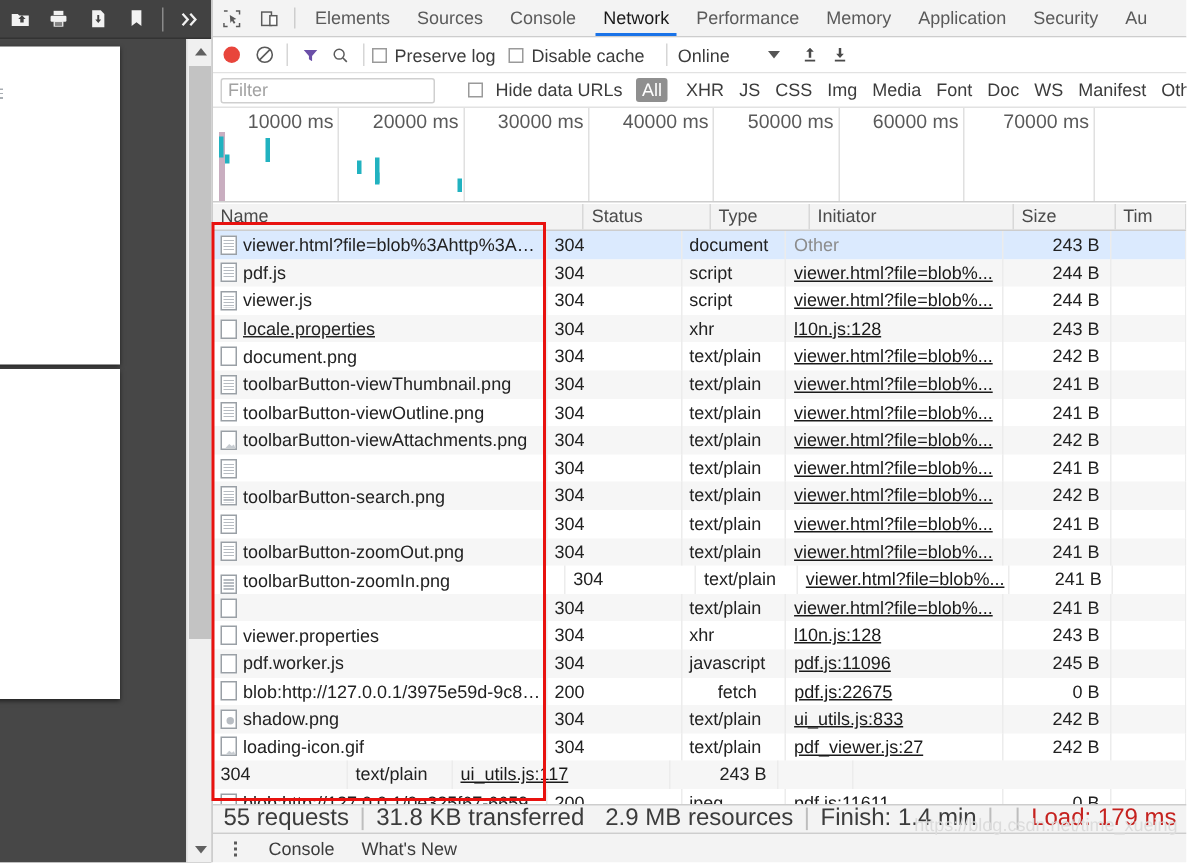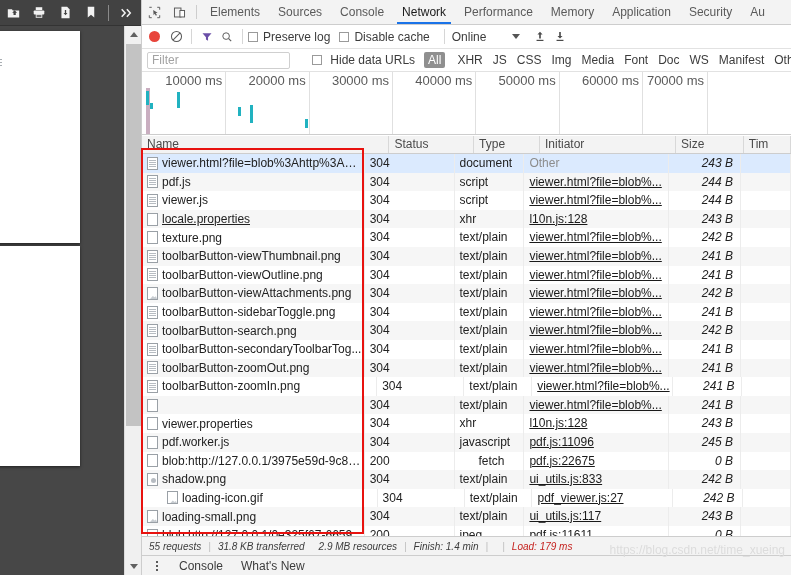--- a/index.html
+++ b/index.html
@@ -84,38 +84,38 @@
   #table-wrap { position: absolute; left: 0; top: 136px; right: 0; bottom: 39px; overflow: hidden; }
   #thead { display: flex; height: 18px; background: #f3f3f3; border-bottom: 1px solid #cdcdcd; }
   #thead .th { font-size: 12px; color: #4a4a4a; padding-left: 5px; border-right: 1px solid #d8d8d8;
     overflow: hidden; white-space: nowrap; cursor: pointer; line-height: 17px; }
   .row { display: flex; height: 18.6px; align-items: center; font-size: 12px; color: #222; }
   .row.odd { background: #f6f6f6; }
   .row.sel { background: #dbeafe; }
   .cell { padding-left: 5px; overflow: hidden; white-space: nowrap; text-overflow: ellipsis; border-right: 1px solid #ececec; height: 18.6px; line-height: 18px; }
   .c-name { display: flex; align-items: center; gap: 4px; }
   .c-name .fname { overflow: hidden; white-space: nowrap; text-overflow: ellipsis; }
-  .c-size { text-align: right; padding-right: 7px; padding-left: 0; font-style: italic; }
+  .c-size { text-align: right; padding-right: 7px; padding-left: 0; }
   .ini-link { color: #1a1a1a; text-decoration: underline; cursor: pointer; }
   .ini-other { color: #8c8c8c; }
   .fileicon { flex: 0 0 11px; width: 11px; height: 13px; border: 1px solid #9aa0a6; background: #fff; position: relative; }
   .fileicon.doc::after { content: ""; position: absolute; left: 1px; top: 2px; right: 1px; height: 8px;
     background: repeating-linear-gradient(to bottom, #b7bcc2 0 1px, transparent 1px 2px); }
   .fileicon.img::after { content: ""; position: absolute; left: 2px; top: 7px; width: 7px; height: 4px;
     background: #c7ccd1; clip-path: polygon(0 100%, 40% 25%, 65% 60%, 85% 35%, 100% 100%); }
   .fileicon.dot::after { content: ""; position: absolute; left: 3px; top: 4px; width: 5px; height: 5px;
     border-radius: 50%; background: #b7bcc2; }
 
   
   #annot-box { position: absolute; left: 141px; top: 148px; width: 223px; height: 386px;
     border: 2px solid #e8120f; pointer-events: none; z-index: 20; }
 
   
   #statusbar { position: absolute; left: 0; right: 0; bottom: 20px; height: 19px; display: flex; align-items: center;
-    border-top: 1px solid #cdcdcd; background: #f3f3f3; padding-left: 7px; font-size: 10px; color: #3c3c3c; font-style: italic; }
+    border-top: 1px solid #cdcdcd; background: #f3f3f3; padding-left: 7px; font-size: 16px; color: #3c3c3c; }
   .sb-item { white-space: nowrap; }
   .sb-dot-sep { color: #bdbdbd; margin: 0 7px; }
   .sb-dcl { color: #1a56c4; }
   .sb-load { color: #c5221f; }
 
   
   #drawer { position: absolute; left: 0; right: 0; bottom: 0; height: 20px; display: flex; align-items: center;
     border-top: 1px solid #cdcdcd; background: #f3f3f3; padding-left: 8px; }
   .kebab { width: 14px; display: flex; flex-direction: column; align-items: center; gap: 2px; cursor: pointer; margin-right: 6px; }
   .kebab i { width: 2px; height: 2px; background: #5a5a5a; display: block; }
@@ -303,21 +303,21 @@
         </div>
         <div class="ov-tick" style="left: 333.333px;">
           <span>40000 ms</span>
         </div>
         <div class="ov-tick" style="left: 416.667px;">
           <span>50000 ms</span>
         </div>
         <div class="ov-tick" style="left: 500px;">
           <span>60000 ms</span>
         </div>
-        <div class="ov-tick" style="left: 565px;">
+        <div class="ov-tick" style="left: 587px;">
           <span>70000 ms</span>
         </div>
         <div class="ov-bar" style="left: 4.16667px; top: 19px; height: 14px; background: rgb(33, 178, 192);"></div>
         <div class="ov-bar" style="left: 7.5px; top: 31px; height: 6px; background: rgb(33, 178, 192);"></div>
         <div class="ov-bar" style="left: 35px; top: 20px; height: 16px; background: rgb(33, 178, 192);"></div>
         <div class="ov-bar" style="left: 95.8333px; top: 35px; height: 9px; background: rgb(33, 178, 192);"></div>
         <div class="ov-bar" style="left: 107.5px; top: 33px; height: 17px; background: rgb(33, 178, 192);"></div>
         <div class="ov-bar" style="left: 108.333px; top: 43px; height: 8px; background: rgb(33, 178, 192);"></div>
         <div class="ov-bar" style="left: 163.333px; top: 47px; height: 9px; background: rgb(33, 178, 192);"></div>
       </div>
@@ -372,21 +372,21 @@
             </div>
             <div class="cell" style="width: 90px;">304</div>
             <div class="cell" style="width: 70px;">xhr</div>
             <div class="cell" style="width: 145px;"><span class="ini-link">l10n.js:128</span></div>
             <div class="cell c-size" style="width: 72px;">243 B</div>
             <div class="cell" style="width: 50px;"></div>
           </div>
           <div class="row">
             <div class="cell c-name" style="width: 223px;">
               <span class="fileicon "></span>
-              <span class="fname">texture.png</span>
+              <span class="fname">document.png</span>
             </div>
             <div class="cell" style="width: 90px;">304</div>
             <div class="cell" style="width: 70px;">text/plain</div>
             <div class="cell" style="width: 145px;"><span class="ini-link">viewer.html?file=blob%...</span></div>
             <div class="cell c-size" style="width: 72px;">242 B</div>
             <div class="cell" style="width: 50px;"></div>
           </div>
           <div class="row odd">
             <div class="cell c-name" style="width: 223px;">
               <span class="fileicon doc"></span>
@@ -416,21 +416,20 @@
             </div>
             <div class="cell" style="width: 90px;">304</div>
             <div class="cell" style="width: 70px;">text/plain</div>
             <div class="cell" style="width: 145px;"><span class="ini-link">viewer.html?file=blob%...</span></div>
             <div class="cell c-size" style="width: 72px;">242 B</div>
             <div class="cell" style="width: 50px;"></div>
           </div>
           <div class="row">
             <div class="cell c-name" style="width: 223px;">
               <span class="fileicon doc"></span>
-              <span class="fname">toolbarButton-sidebarToggle.png</span>
             </div>
             <div class="cell" style="width: 90px;">304</div>
             <div class="cell" style="width: 70px;">text/plain</div>
             <div class="cell" style="width: 145px;"><span class="ini-link">viewer.html?file=blob%...</span></div>
             <div class="cell c-size" style="width: 72px;">241 B</div>
             <div class="cell" style="width: 50px;"></div>
           </div>
           <div class="row odd">
             <div class="cell c-name" style="width: 223px;">
               <span class="fileicon doc"></span>
@@ -438,41 +437,40 @@
             </div>
             <div class="cell" style="width: 90px;">304</div>
             <div class="cell" style="width: 70px;">text/plain</div>
             <div class="cell" style="width: 145px;"><span class="ini-link">viewer.html?file=blob%...</span></div>
             <div class="cell c-size" style="width: 72px;">242 B</div>
             <div class="cell" style="width: 50px;"></div>
           </div>
           <div class="row">
             <div class="cell c-name" style="width: 223px;">
               <span class="fileicon doc"></span>
-              <span class="fname">toolbarButton-secondaryToolbarTog...</span>
             </div>
             <div class="cell" style="width: 90px;">304</div>
             <div class="cell" style="width: 70px;">text/plain</div>
             <div class="cell" style="width: 145px;"><span class="ini-link">viewer.html?file=blob%...</span></div>
             <div class="cell c-size" style="width: 72px;">241 B</div>
             <div class="cell" style="width: 50px;"></div>
           </div>
           <div class="row odd">
             <div class="cell c-name" style="width: 223px;">
               <span class="fileicon doc"></span>
               <span class="fname">toolbarButton-zoomOut.png</span>
             </div>
             <div class="cell" style="width: 90px;">304</div>
             <div class="cell" style="width: 70px;">text/plain</div>
             <div class="cell" style="width: 145px;"><span class="ini-link">viewer.html?file=blob%...</span></div>
             <div class="cell c-size" style="width: 72px;">241 B</div>
             <div class="cell" style="width: 50px;"></div>
           </div>
           <div class="row">
-            <div class="cell c-name" style="width: 243px;">
+            <div class="cell c-name" style="width: 243px; align-items: flex-end;">
               <span class="fileicon doc"></span>
               <span class="fname">toolbarButton-zoomIn.png</span>
             </div>
             <div class="cell" style="width: 90px;">304</div>
             <div class="cell" style="width: 70px;">text/plain</div>
             <div class="cell" style="width: 145px;"><span class="ini-link">viewer.html?file=blob%...</span></div>
             <div class="cell c-size" style="width: 72px;">241 B</div>
             <div class="cell" style="width: 50px;"></div>
           </div>
           <div class="row odd">
@@ -523,35 +521,31 @@
               <span class="fileicon dot"></span>
               <span class="fname">shadow.png</span>
             </div>
             <div class="cell" style="width: 90px;">304</div>
             <div class="cell" style="width: 70px;">text/plain</div>
             <div class="cell" style="width: 145px;"><span class="ini-link">ui_utils.js:833</span></div>
             <div class="cell c-size" style="width: 72px;">242 B</div>
             <div class="cell" style="width: 50px;"></div>
           </div>
           <div class="row">
-            <div class="cell c-name" style="width: 223px; margin-left: 20px;">
+            <div class="cell c-name" style="width: 223px;">
               <span class="fileicon img"></span>
               <span class="fname">loading-icon.gif</span>
             </div>
             <div class="cell" style="width: 90px;">304</div>
             <div class="cell" style="width: 70px;">text/plain</div>
             <div class="cell" style="width: 145px;"><span class="ini-link">pdf_viewer.js:27</span></div>
             <div class="cell c-size" style="width: 72px;">242 B</div>
             <div class="cell" style="width: 50px;"></div>
           </div>
           <div class="row odd">
-            <div class="cell c-name" style="width: 223px;">
-              <span class="fileicon img"></span>
-              <span class="fname">loading-small.png</span>
-            </div>
             <div class="cell" style="width: 90px;">304</div>
             <div class="cell" style="width: 70px;">text/plain</div>
             <div class="cell" style="width: 145px;"><span class="ini-link">ui_utils.js:117</span></div>
             <div class="cell c-size" style="width: 72px;">243 B</div>
             <div class="cell" style="width: 50px;"></div>
           </div>
           <div class="row">
             <div class="cell c-name" style="width: 223px;">
               <span class="fileicon "></span>
               <span class="fname">blob:http://127.0.0.1/0e325f67-6659...</span>

